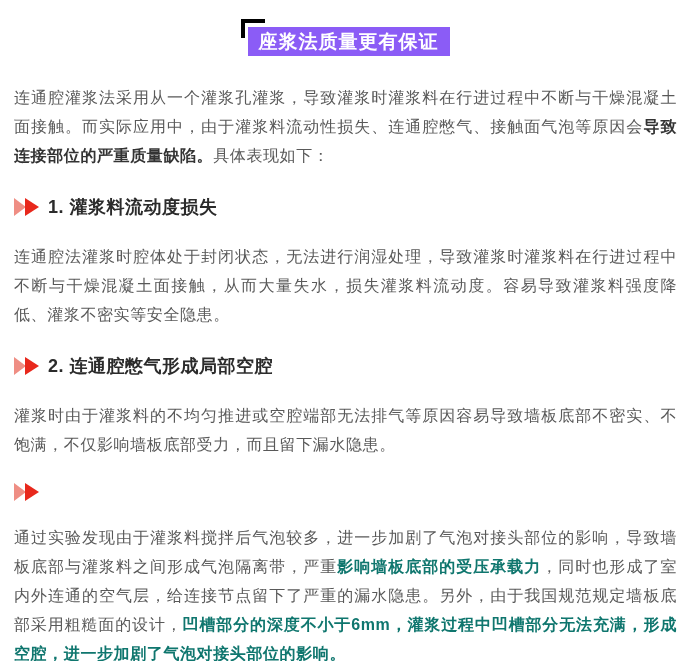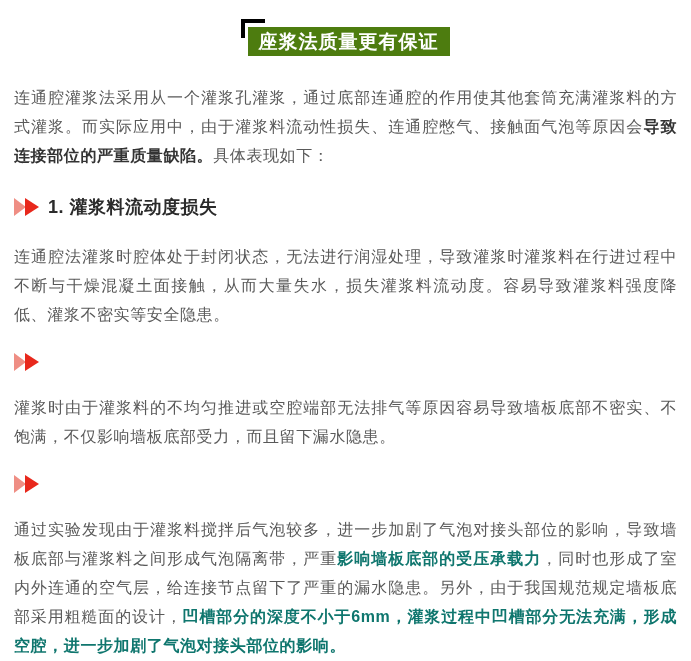--- a/index.html
+++ b/index.html
@@ -20,21 +20,21 @@
   }
   
   .banner-wrap {
     text-align: center;
     padding-top: 27px;
     margin-bottom: 27px;
   }
   .banner {
     position: relative;
     display: inline-block;
-    background: #4d7c0f;
+    background: #8b5cf6;
     color: #ffffff;
     font-size: 19px;
     font-weight: bold;
     line-height: 29px;
     height: 29px;
     padding: 0 11px;
     letter-spacing: 1px;
     margin-left: 6px;
   }
   .bracket {
@@ -86,37 +86,38 @@
 
 <div class="page">
 
   <div class="banner-wrap">
     <div class="banner">
       <span class="bracket"></span>
       <span>座浆法质量更有保证</span>
     </div>
   </div>
 
-  <p class="body-text"><span>连通腔灌浆法采用从一个灌浆孔灌浆，通过底部连通腔的作用使其他套筒充满灌浆料的方式灌浆。而实际应用中，由于灌浆料流动性损失、连通腔憋气、接触面气泡等原因会</span><span class="bold-dark">导致连接部位的严重质量缺陷。</span><span>具体表现如下：</span></p>
+  <p class="body-text"><span>连通腔灌浆法采用从一个灌浆孔灌浆，导致灌浆时灌浆料在行进过程中不断与干燥混凝土面接触。而实际应用中，由于灌浆料流动性损失、连通腔憋气、接触面气泡等原因会</span><span class="bold-dark">导致连接部位的严重质量缺陷。</span><span>具体表现如下：</span></p>
 
   <h2 class="section-heading">
     <svg class="arrows" width="27" height="18" viewBox="0 0 27 18">
       <polygon points="0,0 12,9 0,18" fill="#ef8e84"></polygon>
       <polygon points="11,0 25,9 11,18" fill="#e8281c"></polygon>
     </svg>
     <span>1. 灌浆料流动度损失</span>
   </h2>
 
   <p class="body-text">连通腔法灌浆时腔体处于封闭状态，无法进行润湿处理，导致灌浆时灌浆料在行进过程中不断与干燥混凝土面接触，从而大量失水，损失灌浆料流动度。容易导致灌浆料强度降低、灌浆不密实等安全隐患。</p>
 
   <h2 class="section-heading">
     <svg class="arrows" width="27" height="18" viewBox="0 0 27 18">
       <polygon points="0,0 12,9 0,18" fill="#ef8e84"></polygon>
       <polygon points="11,0 25,9 11,18" fill="#e8281c"></polygon>
     </svg>
+    <span>2. 连通腔憋气形成局部空腔</span>
   </h2>
 
   <p class="body-text">灌浆时由于灌浆料的不均匀推进或空腔端部无法排气等原因容易导致墙板底部不密实、不饱满，不仅影响墙板底部受力，而且留下漏水隐患。</p>
 
   <h2 class="section-heading">
     <svg class="arrows" width="27" height="18" viewBox="0 0 27 18">
       <polygon points="0,0 12,9 0,18" fill="#ef8e84"></polygon>
       <polygon points="11,0 25,9 11,18" fill="#e8281c"></polygon>
     </svg>
   </h2>

